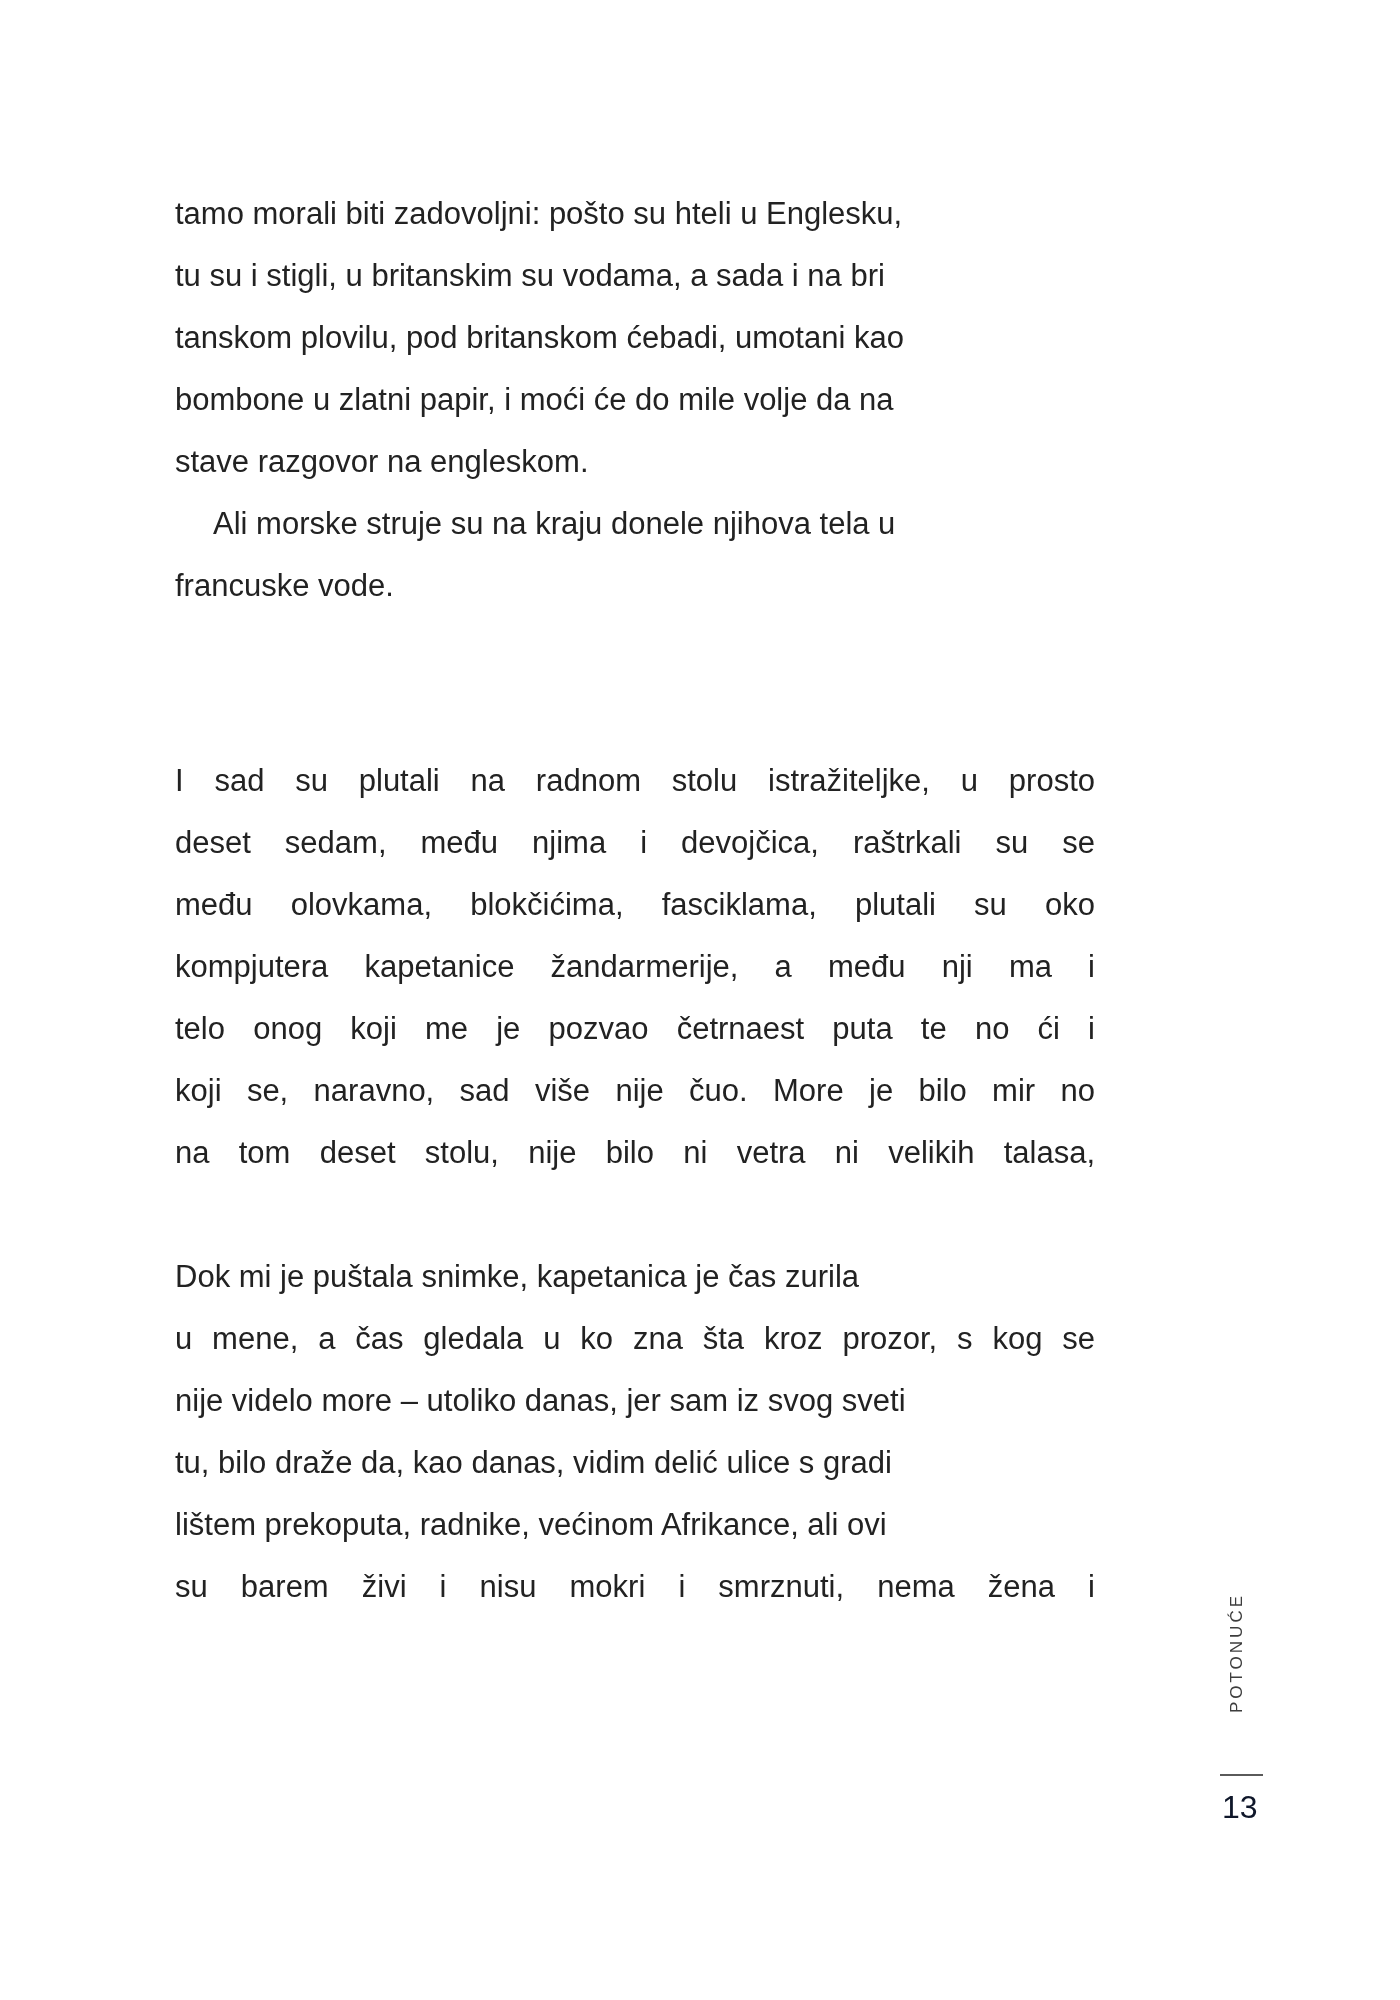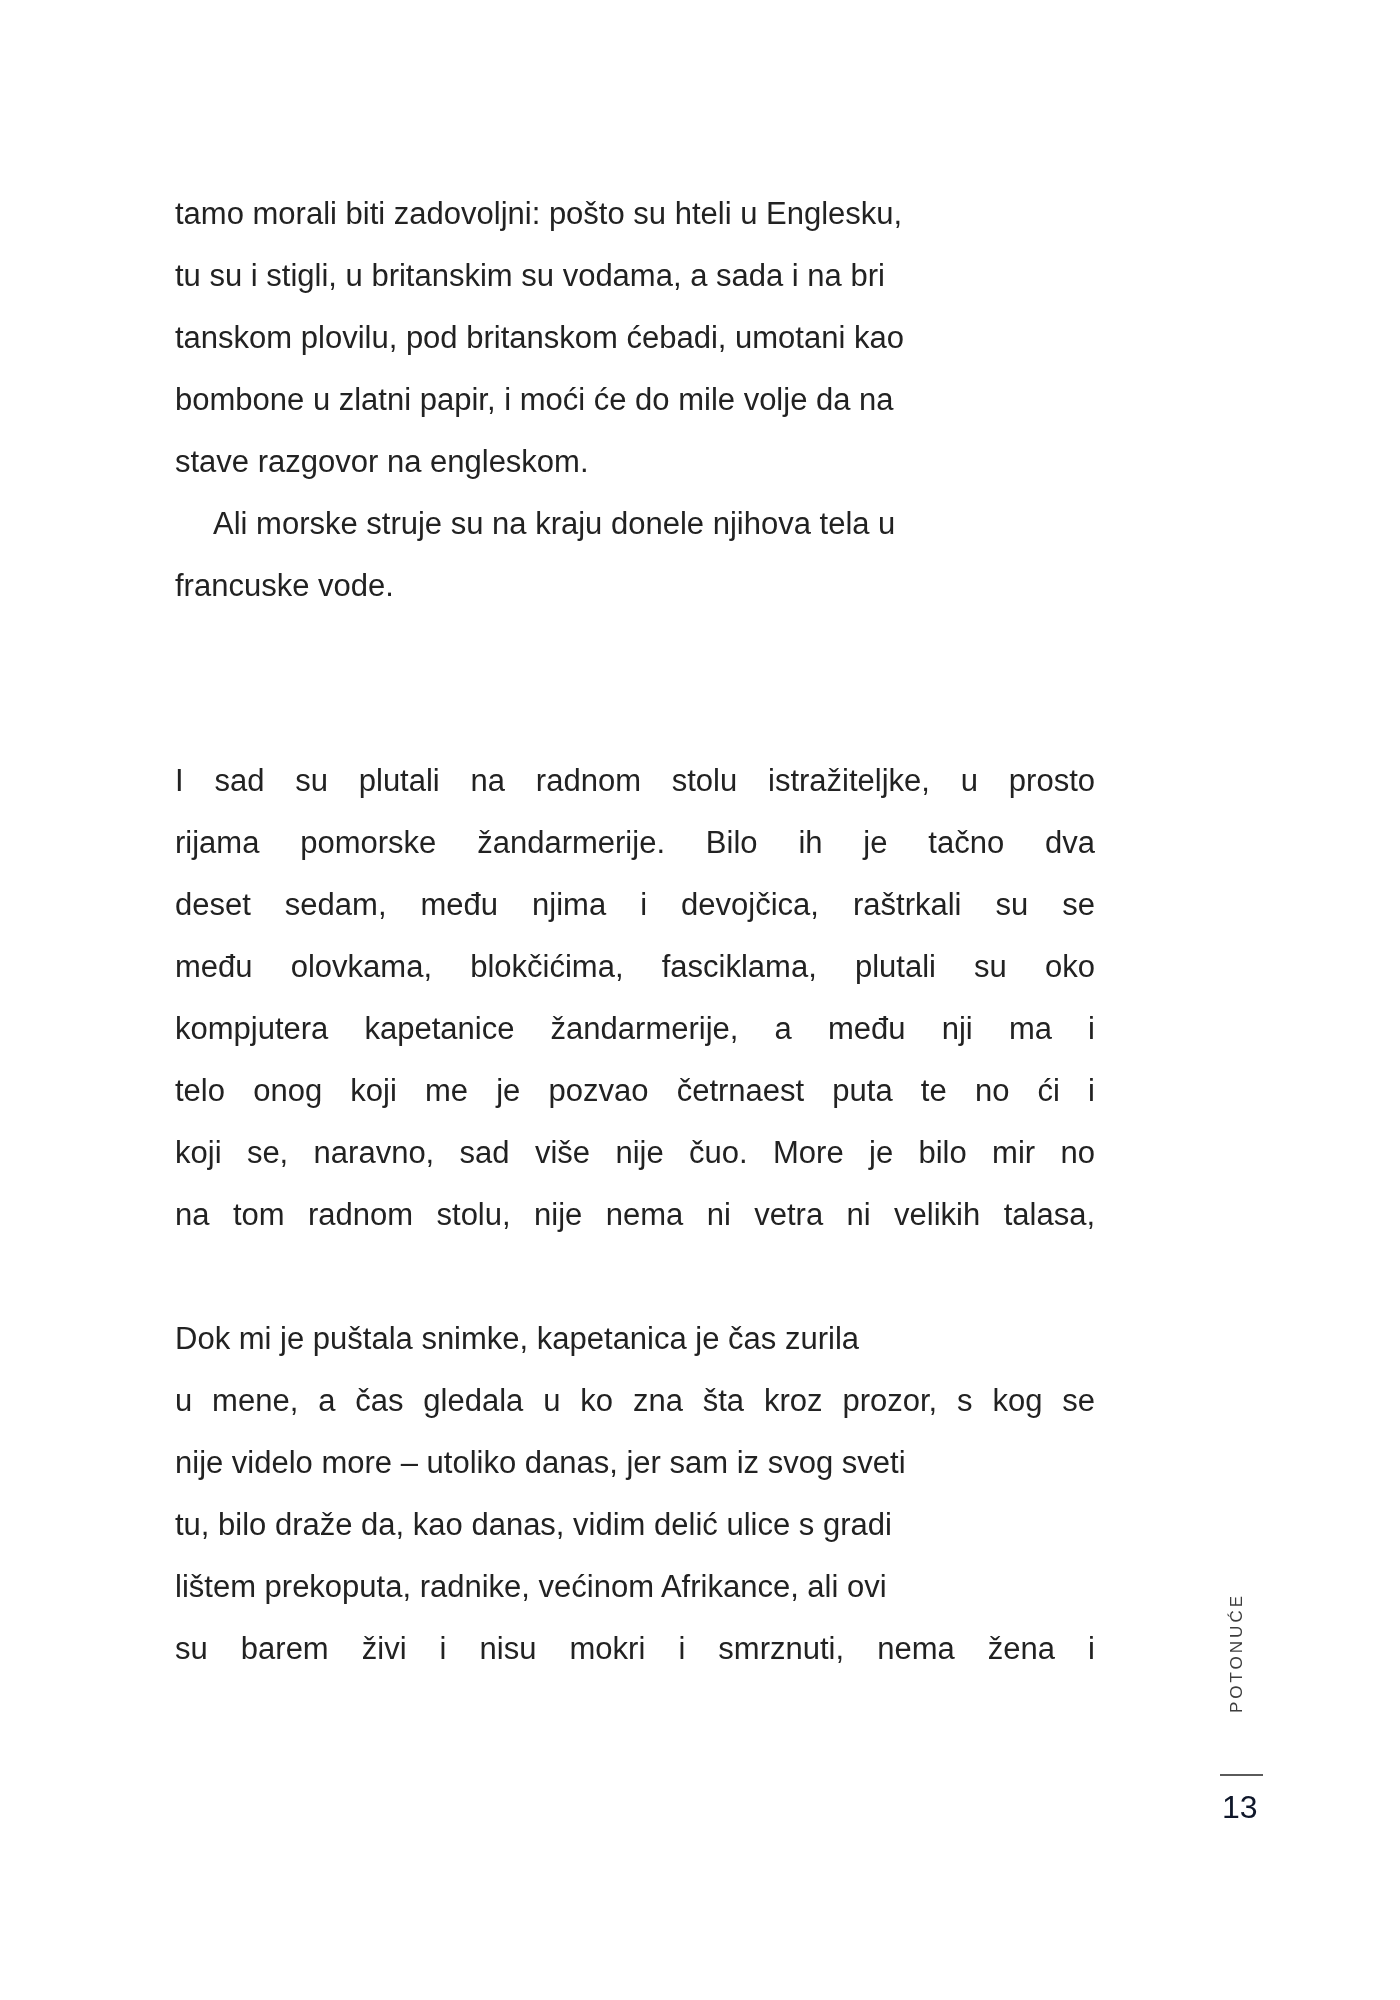--- a/index.html
+++ b/index.html
@@ -68,27 +68,26 @@
         <div class="line">tanskom plovilu, pod britanskom ćebadi, umotani kao</div>
         <div class="line">bombone u zlatni papir, i moći će do mile volje da na</div>
         <div class="line">stave razgovor na engleskom.</div>
       </div>
       <div class="paragraph">
         <div class="line indent">Ali morske struje su na kraju donele njihova tela u</div>
         <div class="line">francuske vode.</div>
       </div>
       <div class="paragraph" style="margin-top: 133px;">
         <div class="line justify">I sad su plutali na radnom stolu istražiteljke, u prosto</div>
-        <div class="line justify">rijama pomorske žandarmerije. Bilo ih je tačno dva</div>
         <div class="line justify">deset sedam, među njima i devojčica, raštrkali su se</div>
         <div class="line justify">među olovkama, blokčićima, fasciklama, plutali su oko</div>
         <div class="line justify">kompjutera kapetanice žandarmerije, a među nji ma i</div>
         <div class="line justify">telo onog koji me je pozvao četrnaest puta te no ći i</div>
         <div class="line justify">koji se, naravno, sad više nije čuo. More je bilo mir no</div>
-        <div class="line justify">na tom radnom stolu, nije nema ni vetra ni velikih talasa,</div>
+        <div class="line justify">na tom deset stolu, nije bilo ni vetra ni velikih talasa,</div>
       </div>
       <div class="paragraph" style="margin-top: 62px;">
         <div class="line">Dok mi je puštala snimke, kapetanica je čas zurila</div>
         <div class="line justify">u mene, a čas gledala u ko zna šta kroz prozor, s kog se</div>
         <div class="line">nije videlo more – utoliko danas, jer sam iz svog sveti</div>
         <div class="line">tu, bilo draže da, kao danas, vidim delić ulice s gradi</div>
         <div class="line">lištem prekoputa, radnike, većinom Afrikance, ali ovi</div>
         <div class="line justify">su barem živi i nisu mokri i smrznuti, nema žena i</div>
       </div>
     </div>

